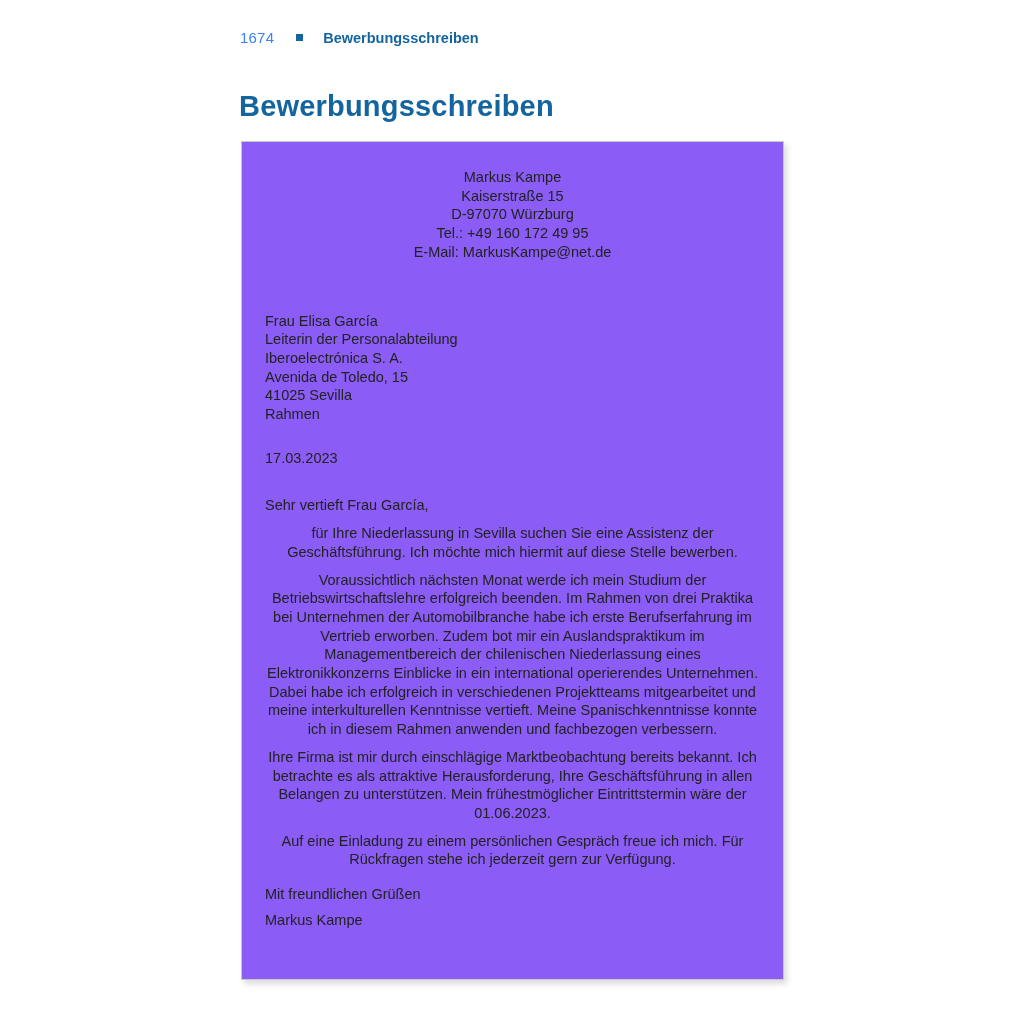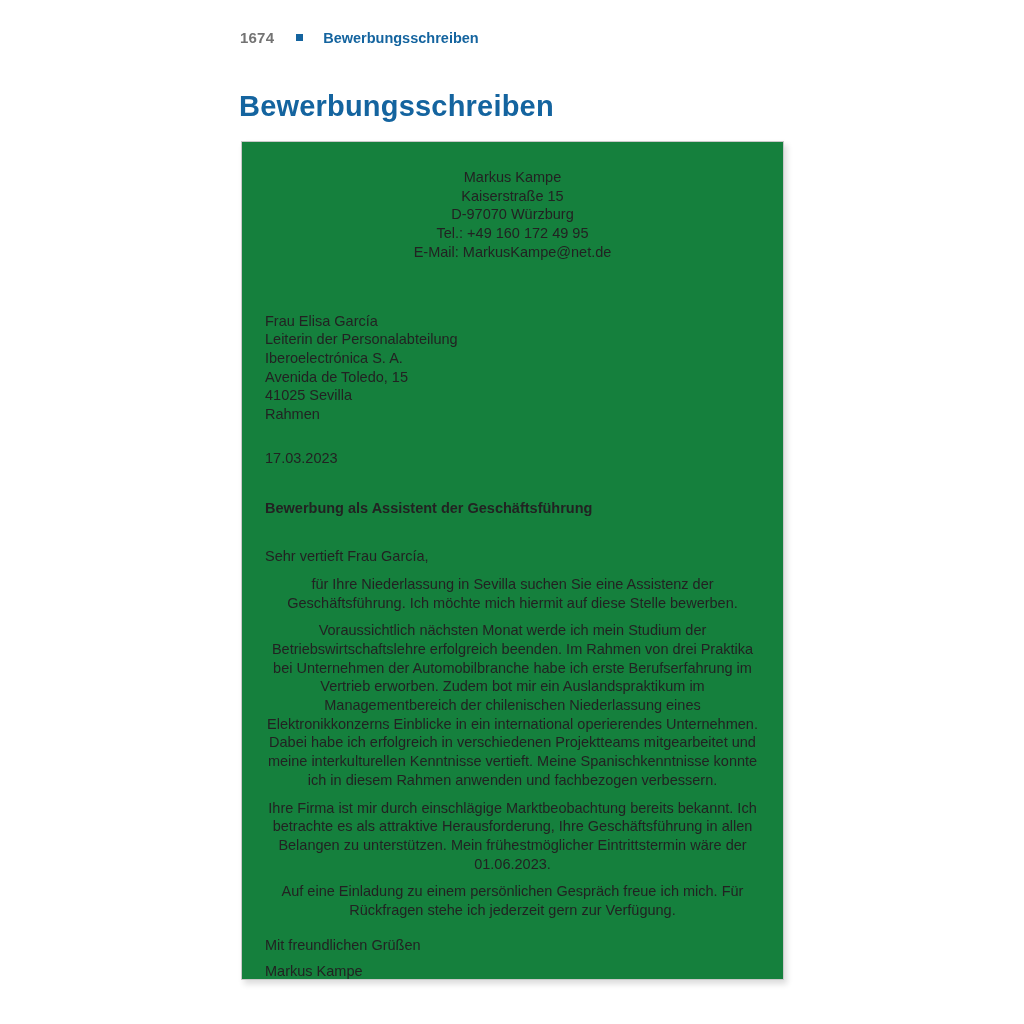--- a/index.html
+++ b/index.html
@@ -12,38 +12,38 @@
     color: var(--ink);
     position: relative;
     overflow: hidden;
   }
 
   
   .running-head {
     position: absolute; left: 240px; top: 29px;
     display: flex; align-items: center;
   }
-  .page-num { font-weight: bold; font-size: 15px; color:#737373; letter-spacing: .2px; }
+  .page-num { font-weight: normal; font-size: 15px; color:#3b82f6; letter-spacing: .2px; }
   .bullet {
     width: 7px; height: 7px; background: var(--accent);
     display: inline-block; margin: 0 20px 0 22px;
   }
   .head-title { color: var(--accent); font-weight: bold; font-size: 14.5px; }
 
   
   .title {
     position: absolute; left: 239px; top: 90px; margin: 0;
     color: var(--accent); font-size: 29px; font-weight: bold; letter-spacing: .2px;
   }
 
   
   .letter {
     position: absolute; left: 241px; top: 141px;
     width: 543px; height: 839px;
-    background: #15803d;
+    background: #8b5cf6;
     border: 1px solid #c9c9c9;
     box-shadow: 3px 4px 6px rgba(0,0,0,0.14);
     padding: 26px 23px 24px 23px;
     font-size: 14.5px; line-height: 18.7px; color: #222;
   }
 
   .sender { text-align: center; margin-bottom: 50px; }
   .recipient { margin-bottom: 13px; }
   .date-line { text-align: left; margin-top: 25px; margin-bottom: 0; }
   .subject { font-weight: bold; margin-top: 32px; }
@@ -80,21 +80,20 @@
       <div>Frau Elisa García</div>
       <div>Leiterin der Personalabteilung</div>
       <div>Iberoelectrónica S. A.</div>
       <div>Avenida de Toledo, 15</div>
       <div>41025 Sevilla</div>
       <div>Rahmen</div>
     </div>
 
     <div class="date-line">17.03.2023</div>
 
-    <div class="subject">Bewerbung als Assistent der Geschäftsführung</div>
 
     <div class="salutation">Sehr vertieft Frau García,</div>
 
     <p class="para first">für Ihre Niederlassung in Sevilla suchen Sie eine Assistenz der Geschäftsführung. Ich möchte mich hiermit auf diese Stelle bewerben.</p>
     <p class="para">Voraussichtlich nächsten Monat werde ich mein Studium der Betriebswirtschaftslehre erfolgreich beenden. Im Rahmen von drei Praktika bei Unternehmen der Automobilbranche habe ich erste Berufserfahrung im Vertrieb erworben. Zudem bot mir ein Auslandspraktikum im Managementbereich der chilenischen Niederlassung eines Elektronikkonzerns Einblicke in ein international operierendes Unternehmen. Dabei habe ich erfolgreich in verschiedenen Projektteams mitgearbeitet und meine interkulturellen Kenntnisse vertieft. Meine Spanischkenntnisse konnte ich in diesem Rahmen anwenden und fachbezogen verbessern.</p>
     <p class="para">Ihre Firma ist mir durch einschlägige Marktbeobachtung bereits bekannt. Ich betrachte es als attraktive Herausforderung, Ihre Geschäftsführung in allen Belangen zu unterstützen. Mein frühestmöglicher Eintrittstermin wäre der 01.06.2023.</p>
     <p class="para">Auf eine Einladung zu einem persönlichen Gespräch freue ich mich. Für Rückfragen stehe ich jederzeit gern zur Verfügung.</p>
 
     <div class="closing">Mit freundlichen Grüßen</div>
     <div class="signature">Markus Kampe</div>

